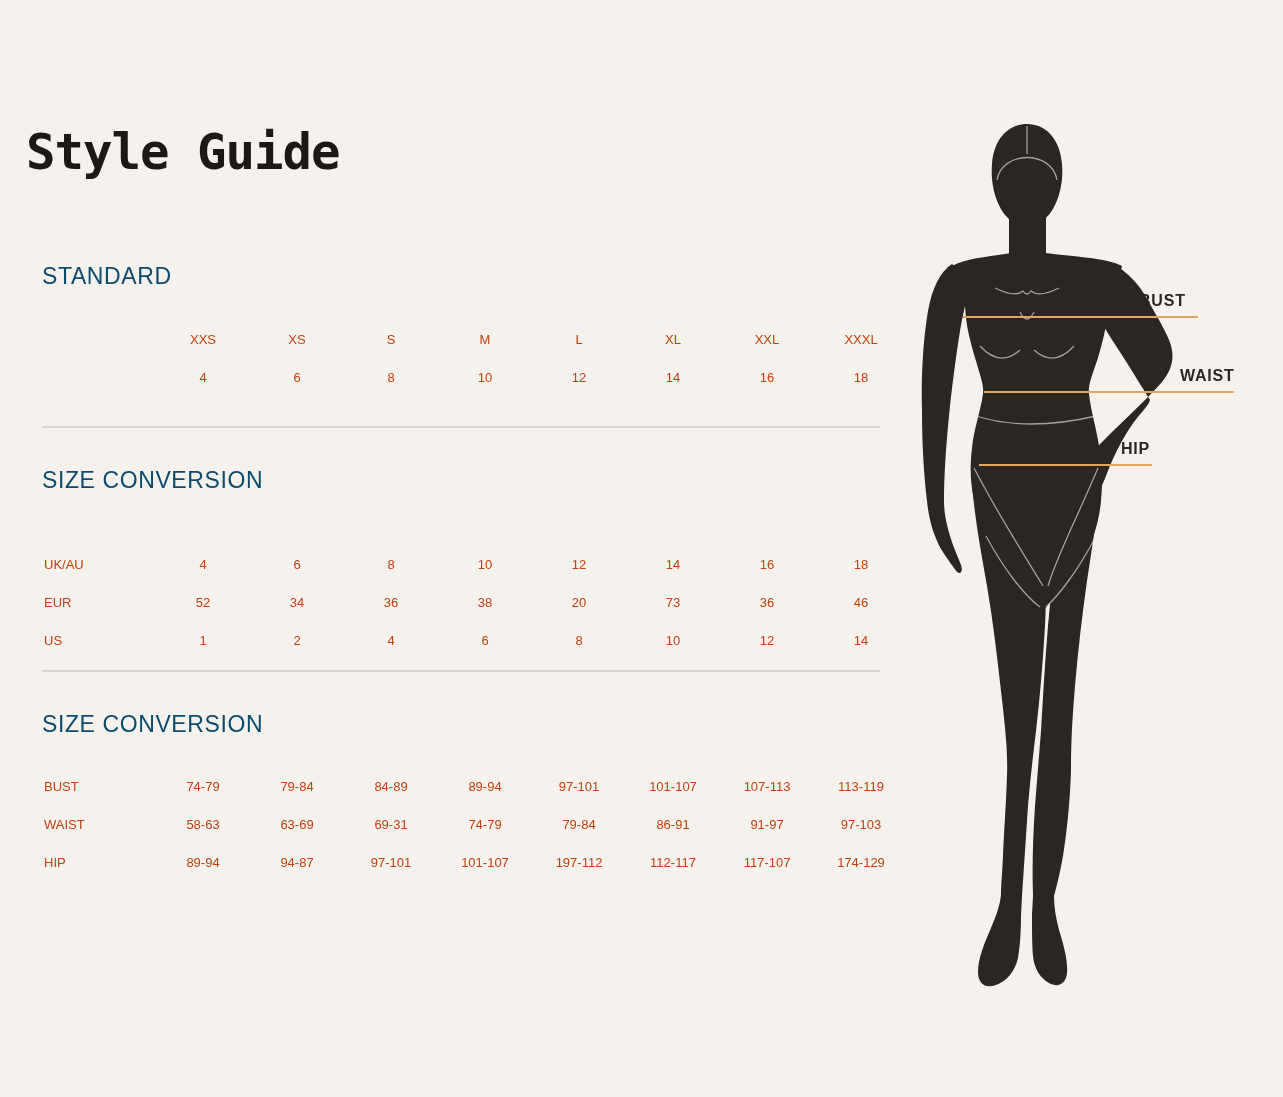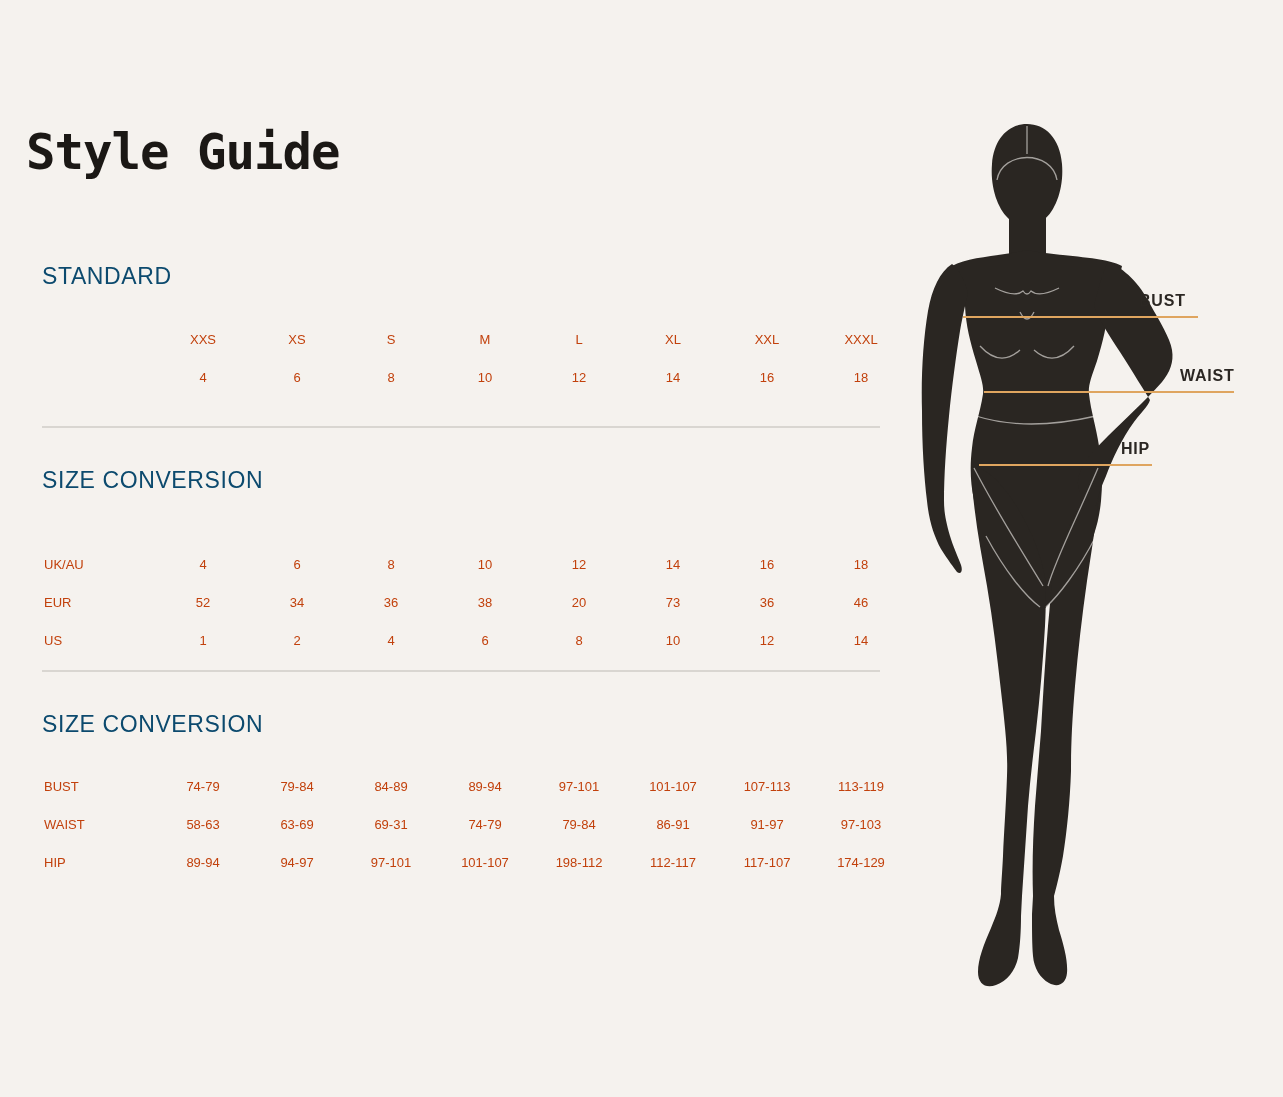--- a/index.html
+++ b/index.html
@@ -136,24 +136,24 @@
     <div class="cell">58-63</div>
     <div class="cell">63-69</div>
     <div class="cell">69-31</div>
     <div class="cell">74-79</div>
     <div class="cell">79-84</div>
     <div class="cell">86-91</div>
     <div class="cell">91-97</div>
     <div class="cell">97-103</div>
     <div class="cell row-label">HIP</div>
     <div class="cell">89-94</div>
-    <div class="cell">94-97</div>
+    <div class="cell">94-87</div>
     <div class="cell">97-101</div>
     <div class="cell">101-107</div>
-    <div class="cell">198-112</div>
+    <div class="cell">197-112</div>
     <div class="cell">112-117</div>
     <div class="cell">117-107</div>
     <div class="cell">174-129</div>
   </div>
 
   <svg class="figure-svg" width="280" height="884" viewBox="0 0 280 884">
     <g fill="#2a2622" stroke="none">
 
       <path d="
         M 127 8

